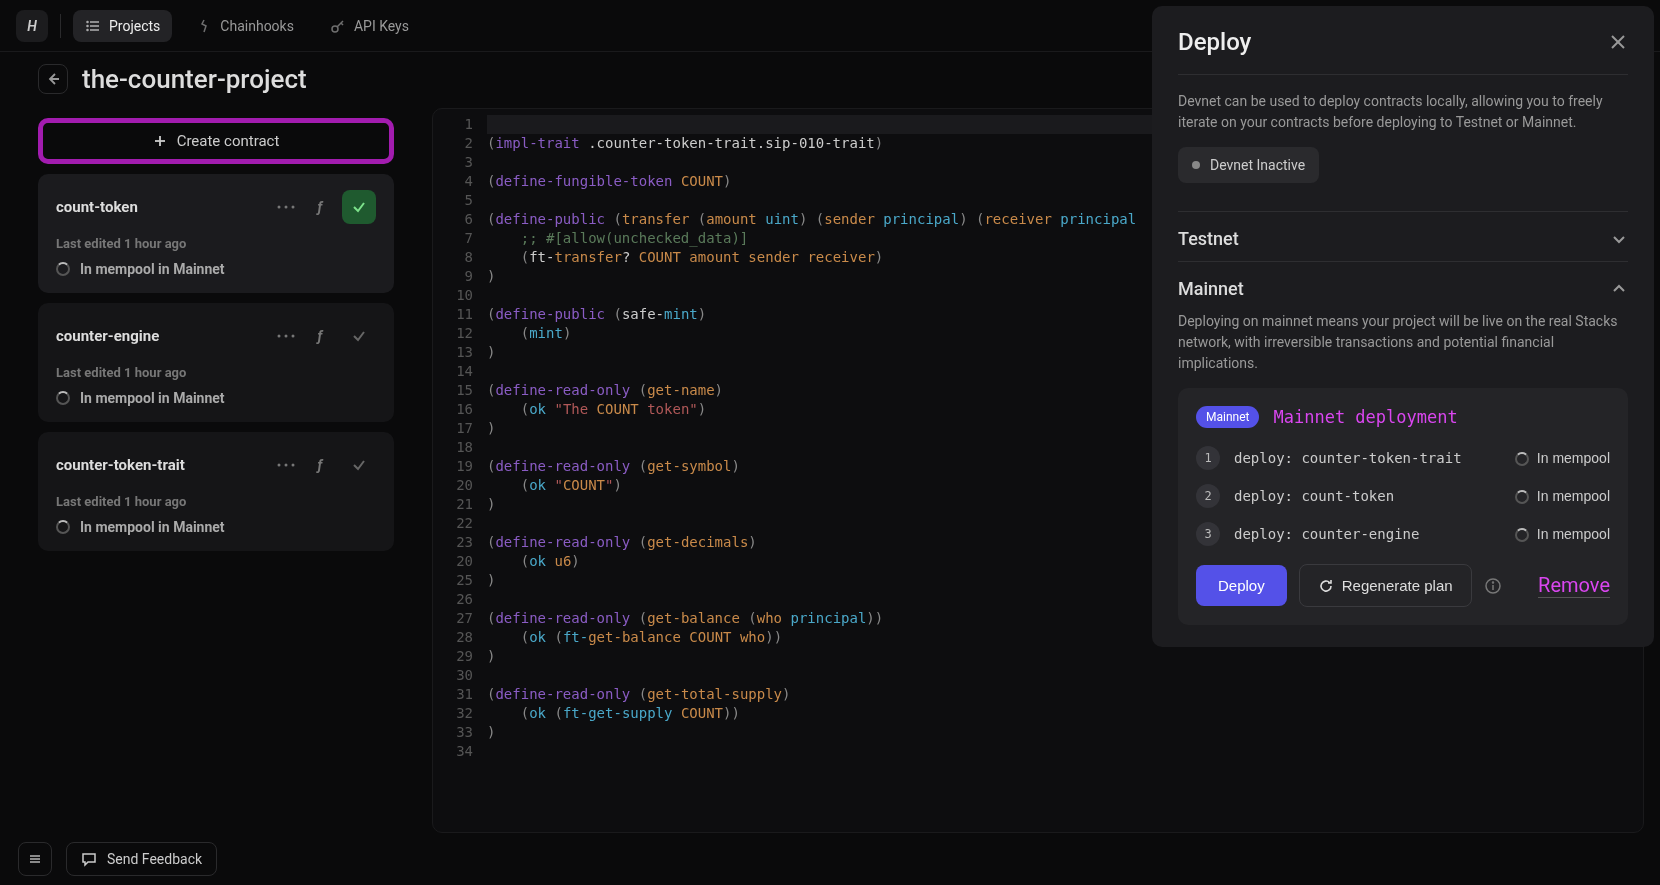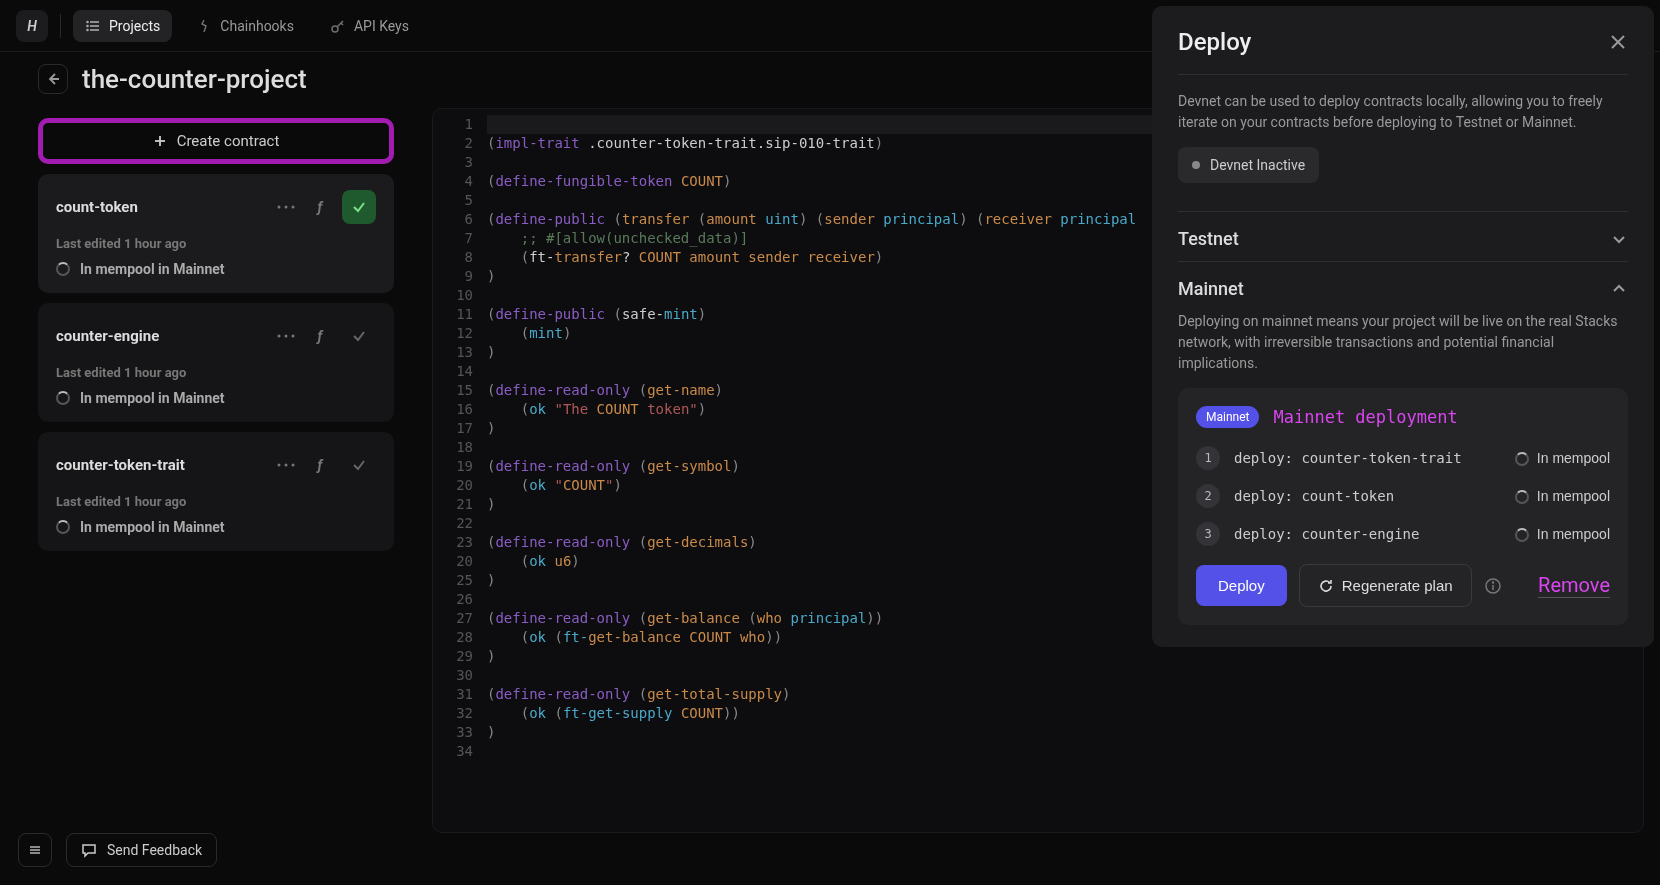--- a/index.html
+++ b/index.html
@@ -211,21 +211,21 @@
 }
 .remove-link {
   margin-left: auto; color: #d946ef; font-size: 20px;
   border-bottom: 1px solid #555; cursor: pointer;
 }
 
 
 .footer {
   position: absolute; bottom: 0; left: 0;
   height: 52px;
-  display: flex; align-items: flex-start; gap: 14px;
+  display: flex; align-items: center; gap: 14px;
   padding: 0 18px;
 }
 .footer-icon-btn {
   width: 34px; height: 34px;
   border: 1px solid #2a2a2c;
   border-radius: 8px;
   display: flex; align-items: center; justify-content: center;
   color: #aaa; cursor: pointer;
 }
 .feedback-btn {

